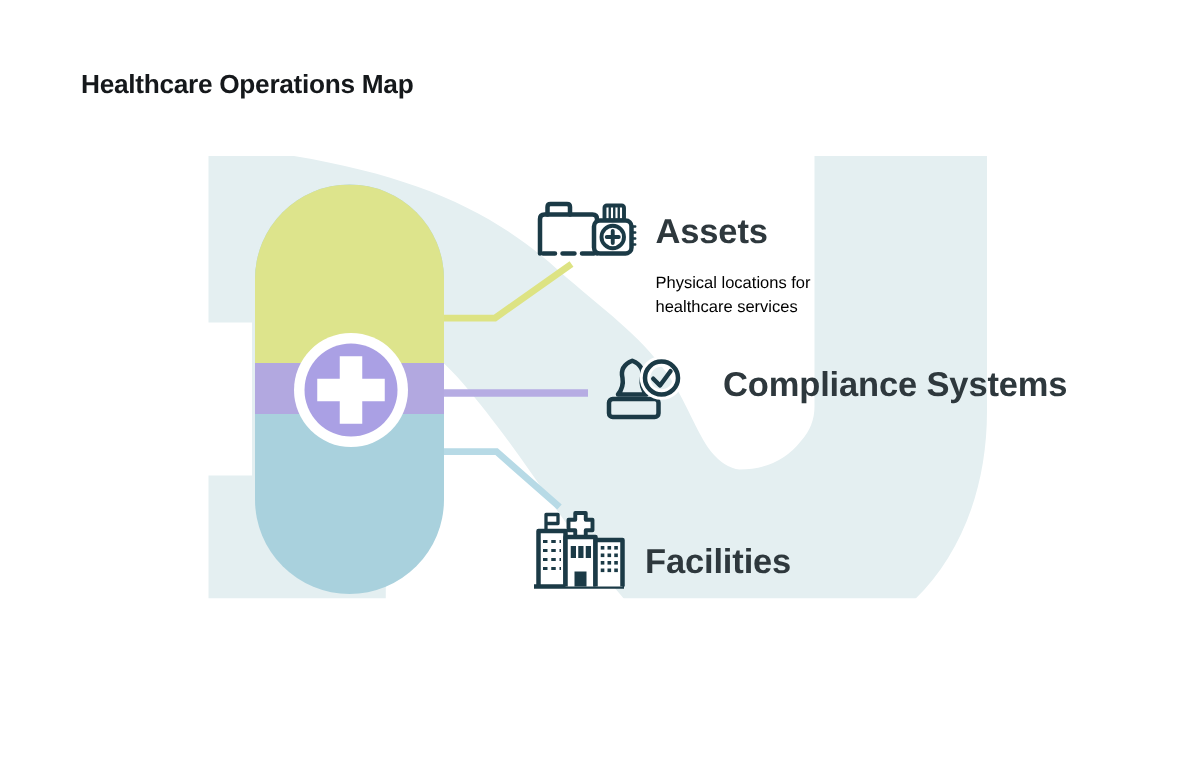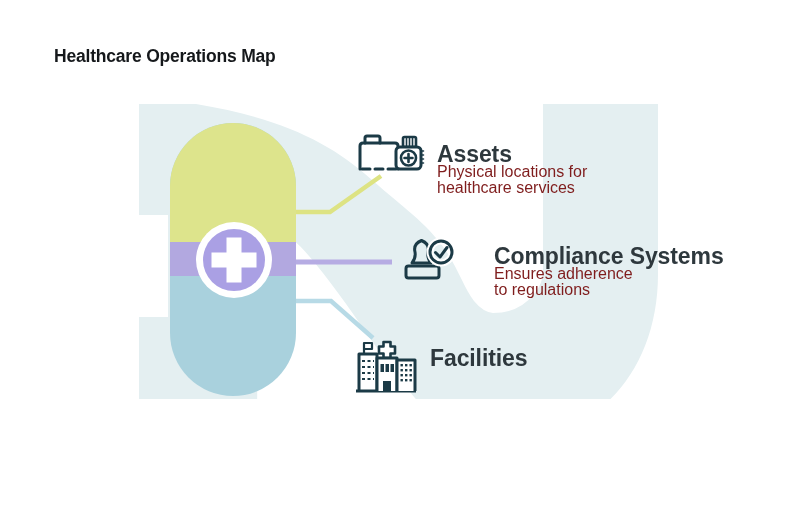--- a/index.html
+++ b/index.html
@@ -10,25 +10,25 @@
   .bg-art{position:absolute;left:0;top:0;width:797px;height:521px;}
   .page-title{
     position:absolute;left:54px;top:46px;margin:0;
     font-size:17.5px;font-weight:700;color:#15181b;letter-spacing:-0.2px;
   }
   .item{position:absolute;}
   .item h3{
     margin:0;font-size:23px;line-height:20px;font-weight:700;color:#2e383d;letter-spacing:-0.1px;
   }
   .item p{
-    margin:0 0 0 0;font-size:16px;line-height:15.5px;color:#7f1d1d;white-space:pre-line;
+    margin:18px 0 0 0;font-size:11px;line-height:15.5px;color:#000000;white-space:pre-line;
   }
   .item-assets{left:437px;top:144px;}
-  .item-compliance{left:494px;top:246px;}
-  .item-facilities{left:430px;top:348px;}
+  .item-compliance{left:482px;top:246px;text-align:center;}
+  .item-facilities{left:430px;top:364px;}
 </style>
 </head>
 <body>
 
 <div class="stage">
 
   <svg class="bg-art" viewBox="0 0 797 521" aria-hidden="true">
 
     <path fill="#e4eff1" d="M139,104 L196,104
          C280,118 330,142 372,180
@@ -128,21 +128,19 @@
   <h1 class="page-title">Healthcare Operations Map</h1>
 
   <div class="item item-assets">
     <h3>Assets</h3>
     <p>Physical locations for
 healthcare services</p>
   </div>
 
   <div class="item item-compliance">
     <h3>Compliance Systems</h3>
-    <p>Ensures adherence
-to regulations</p>
   </div>
 
   <div class="item item-facilities">
     <h3>Facilities</h3>
   </div>
 
 </div>
 
 </body></html>

